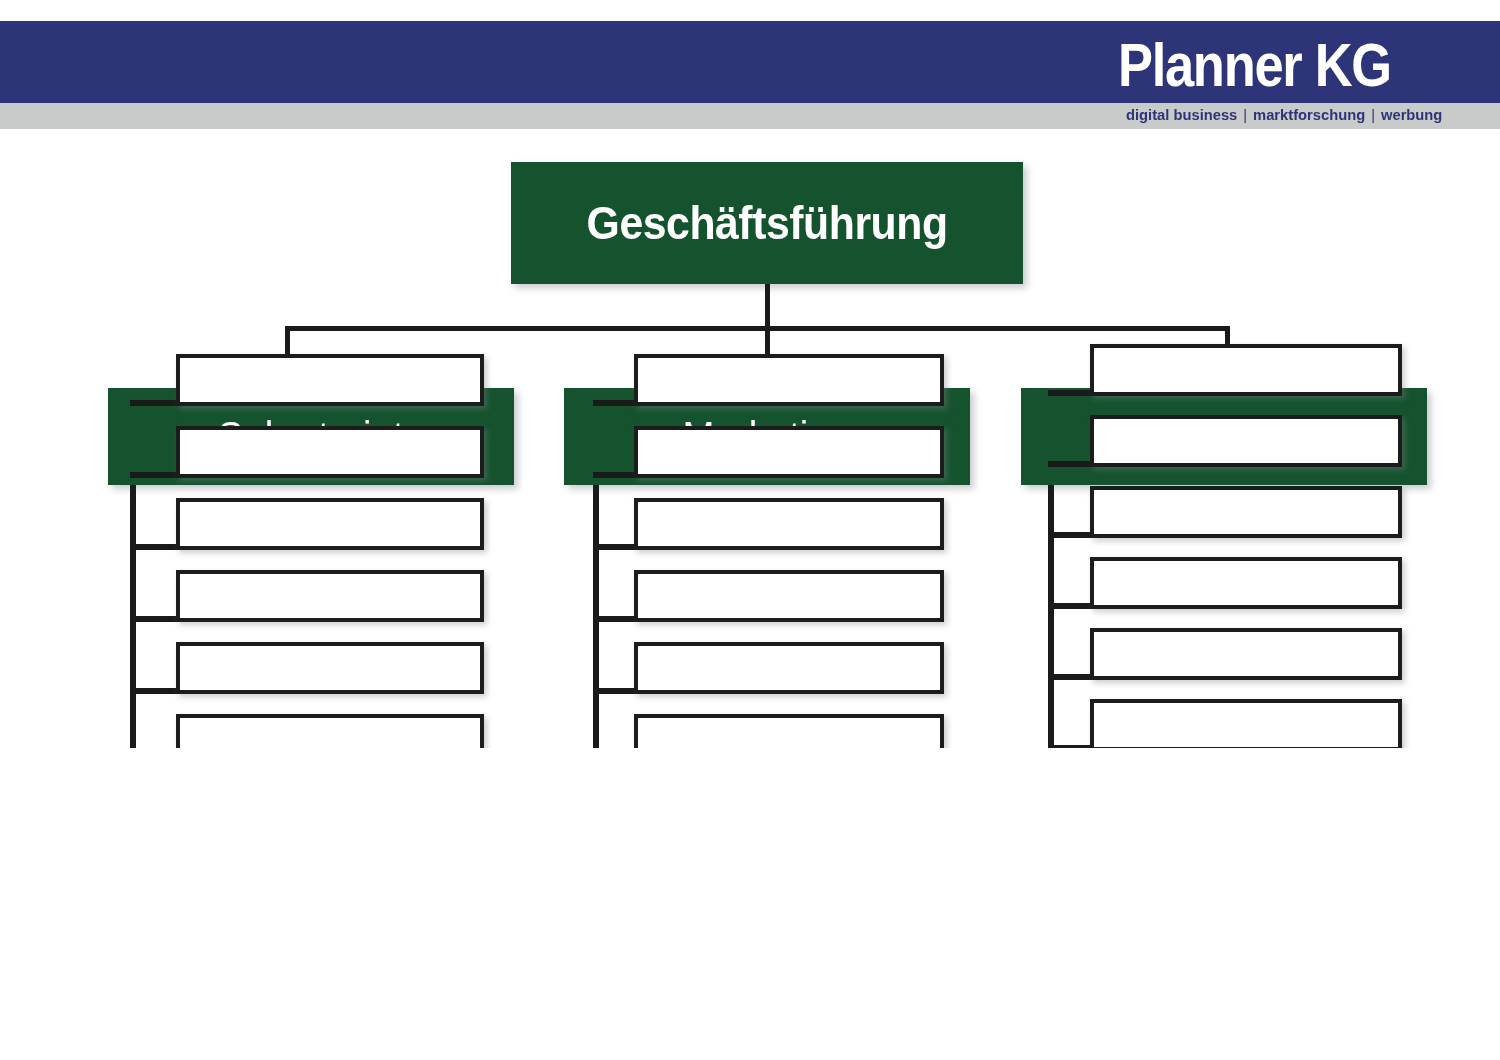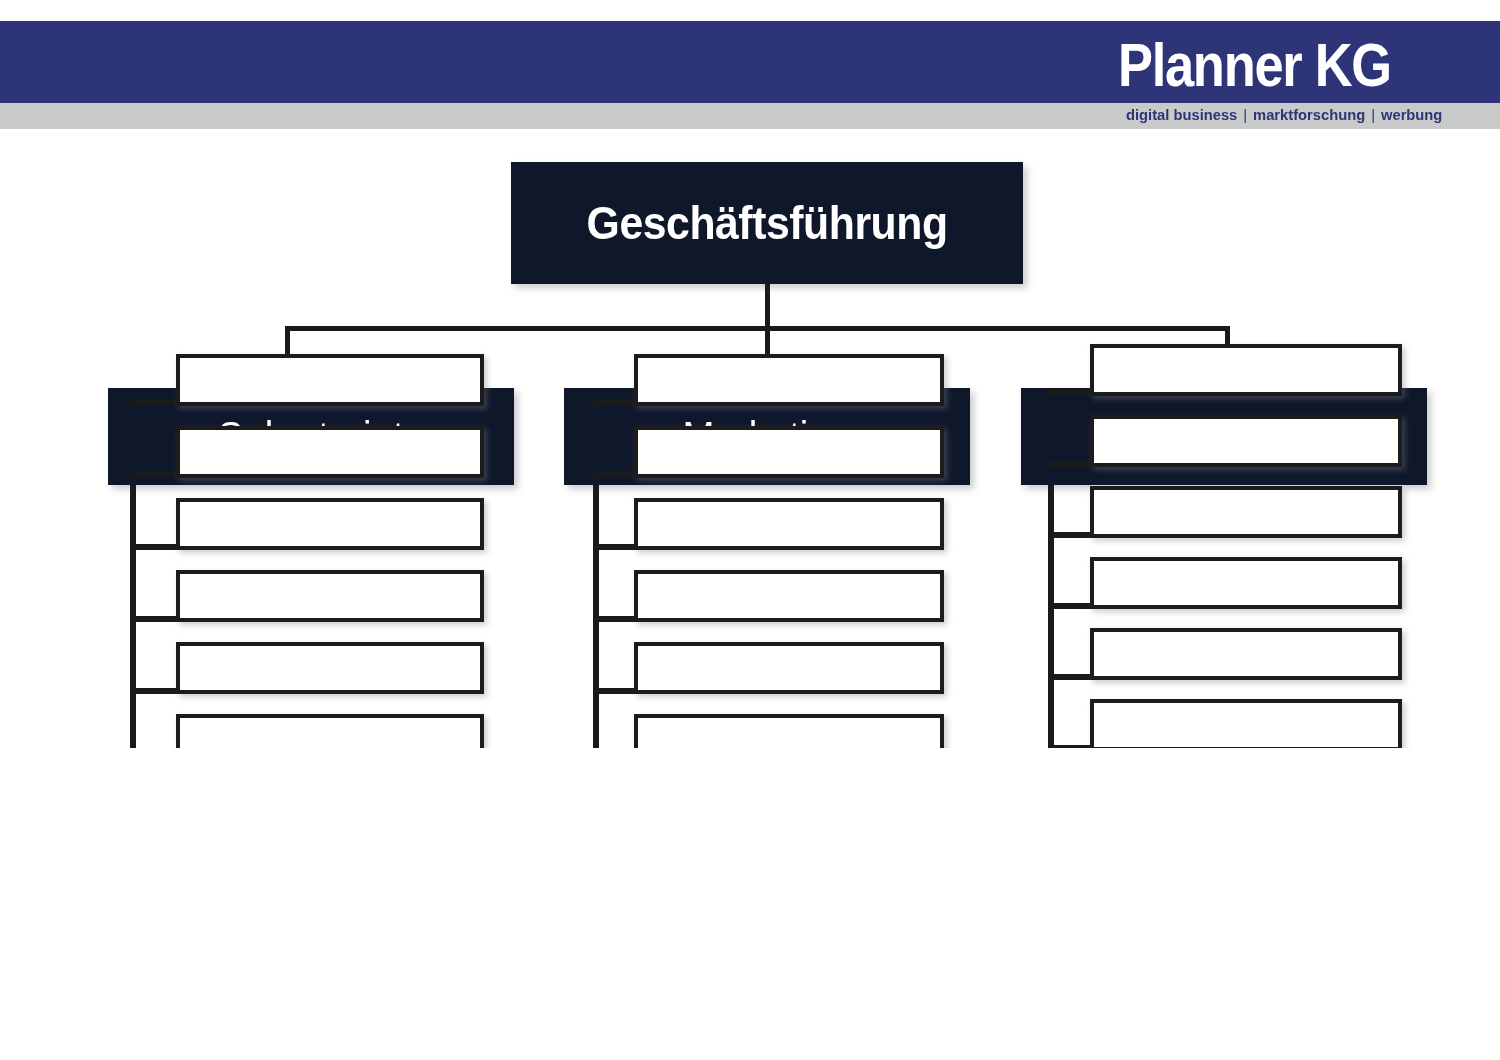--- a/index.html
+++ b/index.html
@@ -80,21 +80,21 @@
   .chart {
     position: absolute;
     left: 0;
     top: 129px;
     width: 1500px;
     height: 931px;
   }
 
   .node-box {
     position: absolute;
-    background: #0f172a;
+    background: #14532d;
     box-shadow: 4px 4px 7px rgba(120,120,130,0.38);
     display: flex;
     align-items: center;
     justify-content: center;
     box-sizing: border-box;
   }
   .node-label {
     color: #ffffff;
     text-align: center;
     white-space: nowrap;

